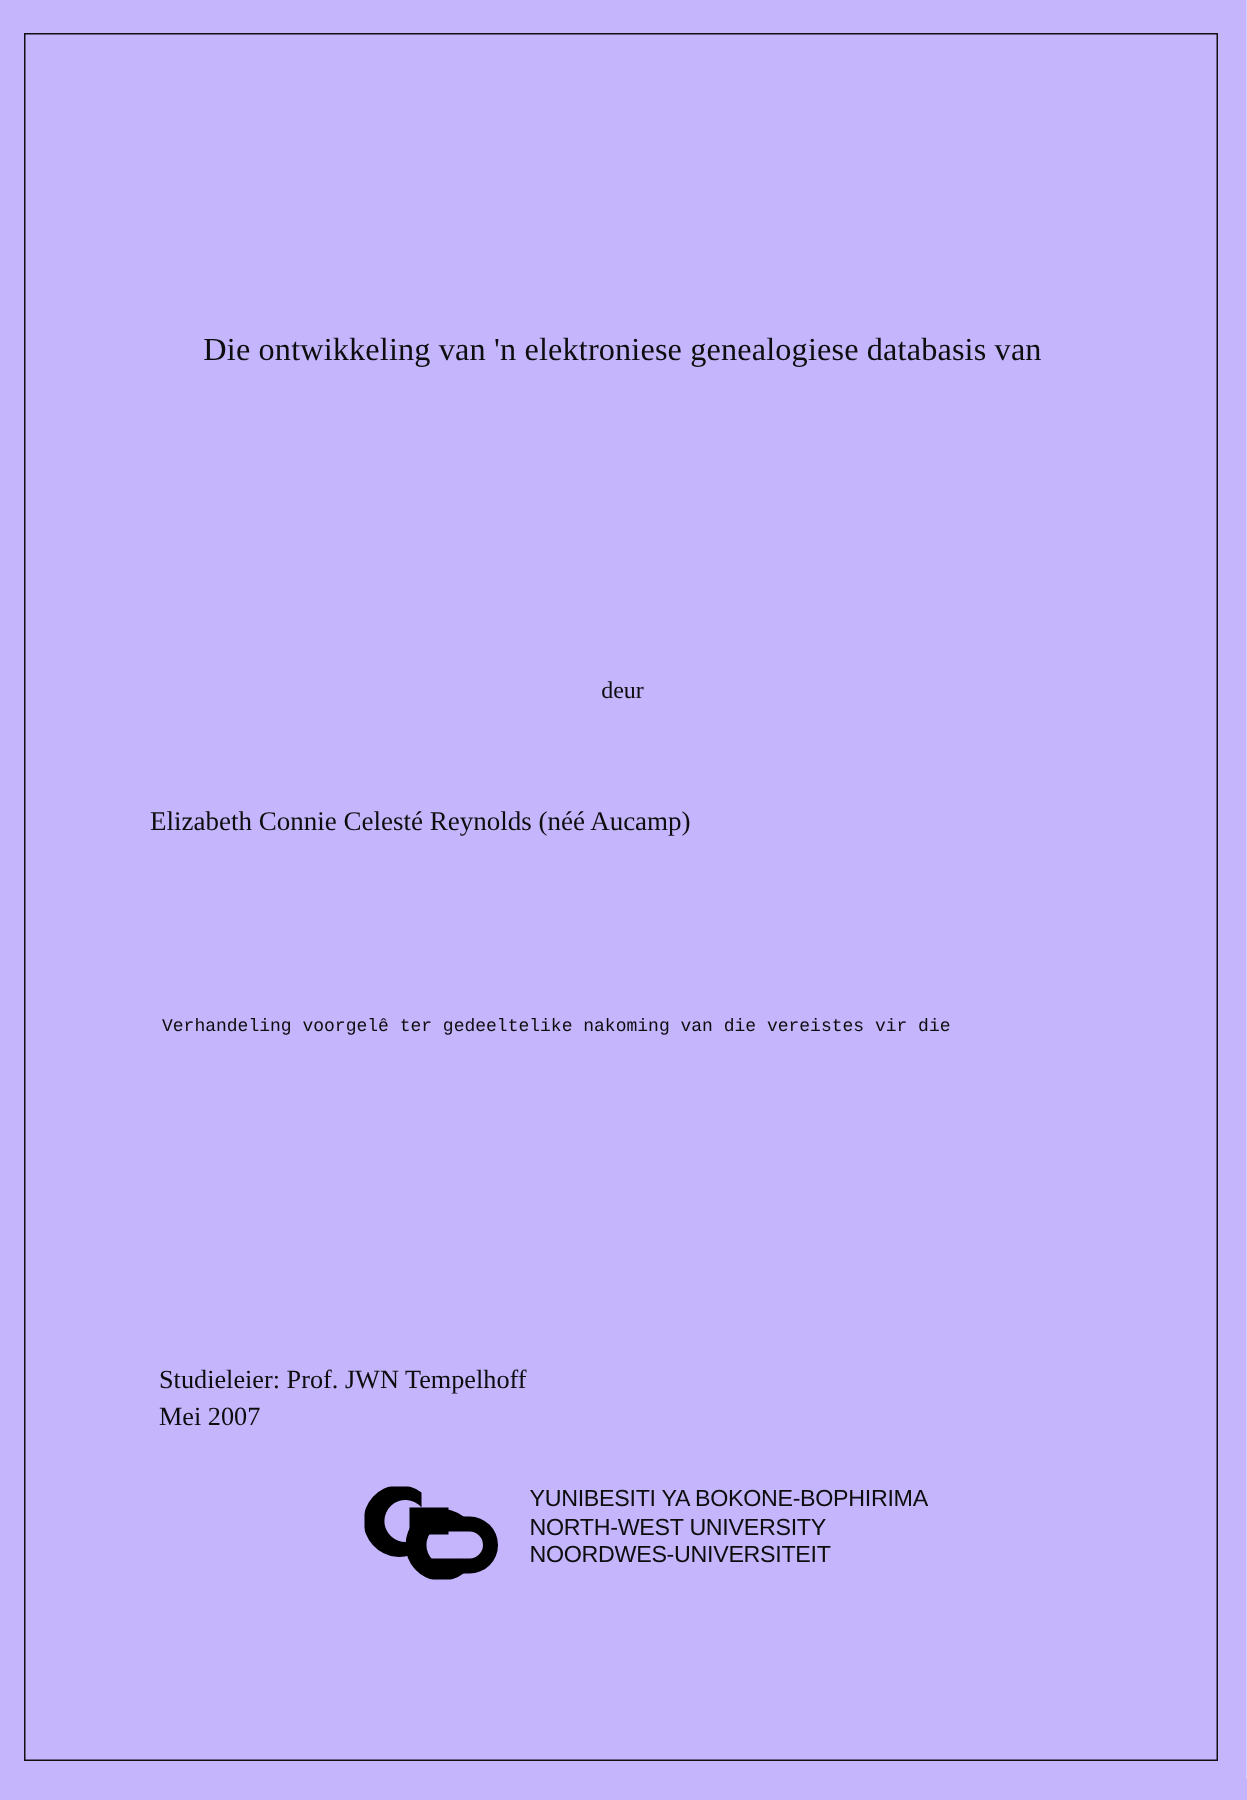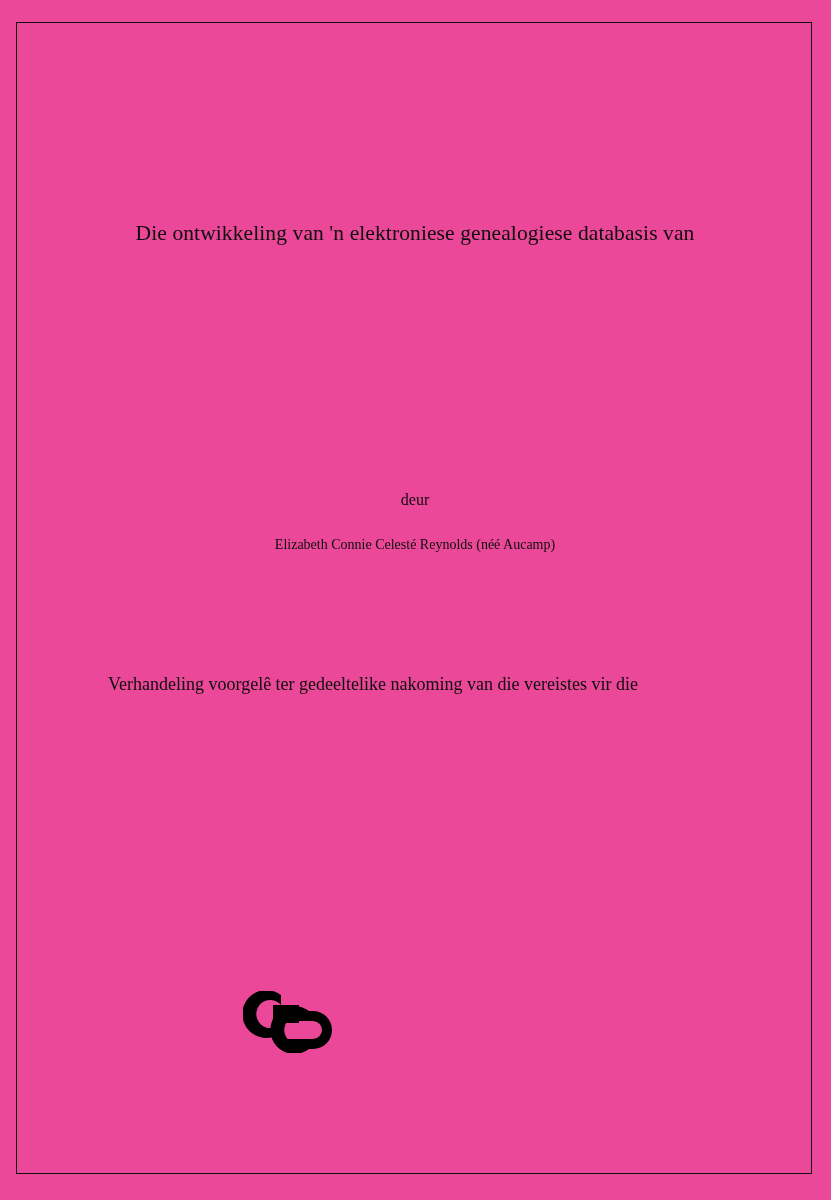--- a/index.html
+++ b/index.html
@@ -14,21 +14,21 @@
     color: #0d0d0d;
     position: relative;
     overflow: hidden;
   }
   .page {
     position: absolute;
     left: 0;
     top: 0;
     width: 831px;
     height: 1200px;
-    background: #ec4899;
+    background: #c4b5fd;
   }
   .page-border {
     position: absolute;
     left: 16px;
     top: 22px;
     width: 796px;
     height: 1152px;
     border: 1.5px solid #111111;
     box-sizing: border-box;
   }
@@ -54,39 +54,38 @@
     white-space: nowrap;
   }
 
   .byword {
     position: absolute;
     top: 430px;
     left: 0;
     width: 630px;
     text-align: center;
     font-size: 16px;
-    margin-top: 39px;
   }
 
   .author {
     position: absolute;
     top: 515px;
     left: 0;
     width: 630px;
-    text-align: center;
-    font-size: 14px;
+    font-size: 18px;
   }
 
   .statement {
     position: absolute;
     top: 650px;
     left: 8px;
     width: 620px;
-    font-size: 18px;
+    font-size: 12px;
     line-height: 25px;
+    font-family: Liberation Mono, monospace;
   }
   .statement .just {
     text-align: justify;
     text-justify: inter-word;
   }
   .statement .ln2, .statement .ln3 {
     text-align: left;
   }
   .statement i {
     font-style: italic;
@@ -142,26 +141,35 @@
     </div>
 
     <div class="byword">deur</div>
 
     <div class="author">Elizabeth Connie Celesté Reynolds (néé Aucamp)</div>
 
     <div class="statement">
       <div class="just">Verhandeling voorgelê ter gedeeltelike nakoming van die vereistes vir die</div>
     </div>
 
+    <div class="supervisor">
+      <div>Studieleier: Prof. JWN Tempelhoff</div>
+      <div>Mei 2007</div>
+    </div>
 
     <div class="logo-wrap">
       <div class="logo-mark">
         <svg viewBox="0 0 105 62" width="105" height="62" xmlns="http://www.w3.org/2000/svg">
           <path d="M38 4 A24 24 0 1 0 38 42 L38 32 A14 14 0 1 1 38 14 Z" fill="#000000"></path>
           <rect x="30" y="14" width="26" height="18" fill="#000000"></rect>
           <path d="M66 20 A24 24 0 1 1 66 58 L66 48 A14 14 0 1 0 66 30 Z" fill="#000000" transform="rotate(180 66 39)"></path>
           <path d="M42 20 L70 20 A19 19 0 0 1 70 58 L42 58 L42 48 L70 48 A9 9 0 0 0 70 30 L42 30 Z" fill="#000000"></path>
         </svg>
       </div>
+      <div class="logo-text">
+        <div>YUNIBESITI YA BOKONE-BOPHIRIMA</div>
+        <div>NORTH-WEST UNIVERSITY</div>
+        <div>NOORDWES-UNIVERSITEIT</div>
+      </div>
     </div>
 
   </div>
 </div>
 
 </body></html>

